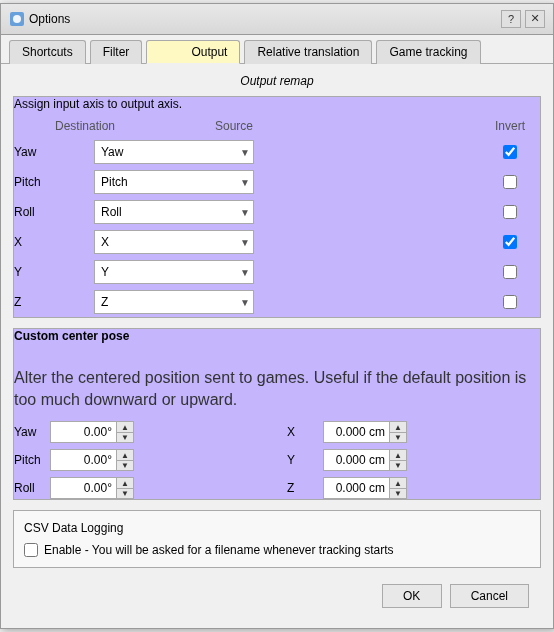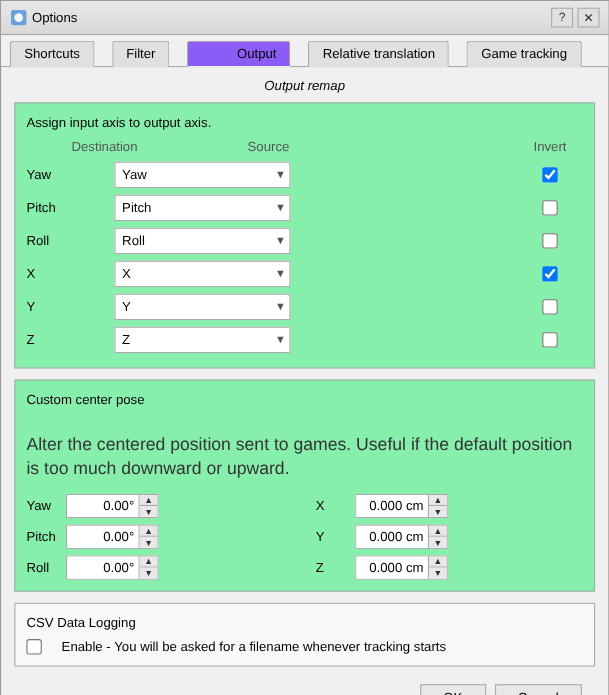--- a/index.html
+++ b/index.html
@@ -54,53 +54,52 @@
       justify-content: center;
       cursor: pointer;
       font-size: 11px;
       color: #333;
     }
     .tab-bar {
       display: flex;
       background: #f0f0f0;
       border-bottom: 1px solid #aaa;
       padding: 4px 8px 0;
-      gap: 16px;
+      gap: 4px;
     }
     .tab {
       padding: 4px 12px;
       border: 1px solid #aaa;
       border-bottom: none;
       background: #e0e0e0;
       cursor: pointer;
       font-size: 12px;
       border-radius: 3px 3px 0 0;
       position: relative;
       top: 1px;
     }
     .tab.active {
-      background: #8b5cf6;
+      background: #fef9c3;
       border-bottom: 1px solid #f0f0f0;
       z-index: 1;
       padding-left: 44px;
     }
     .content {
       padding: 10px 12px;
     }
     .section-title {
       text-align: center;
       font-size: 12px;
       margin-bottom: 8px;
       font-style: italic;
     }
     .group-box {
       border: 1px solid #aaa;
-      padding: 10px;
       margin-bottom: 10px;
-      background: #86efac;
+      background: #c4b5fd;
     }
     .group-box-label {
       margin-bottom: 8px;
       font-size: 12px;
     }
     .axis-header {
       display: flex;
       padding: 0 0 4px 0;
     }
     .col-dest { width: 80px; }
@@ -151,21 +150,21 @@
       font-size: 10px;
       color: #555;
     }
     .checkbox-input {
       width: 14px;
       height: 14px;
       cursor: pointer;
     }
     .custom-center-label {
       font-size: 12px;
-      font-weight: normal;
+      font-weight: bold;
       margin-bottom: 24px;
     }
     .center-desc {
       font-size: 16px;
       color: #333;
       margin-bottom: 10px;
       line-height: 1.4;
     }
     .center-row {
       display: flex;
@@ -218,21 +217,21 @@
       margin-bottom: 10px;
       background: #f8f8f8;
     }
     .csv-title {
       font-size: 12px;
       margin-bottom: 8px;
     }
     .csv-row {
       display: flex;
       align-items: center;
-      gap: 18px;
+      gap: 6px;
     }
     .footer {
       display: flex;
       justify-content: flex-end;
       padding: 6px 12px 10px;
       gap: 8px;
     }
     .footer-btn {
       padding: 4px 20px;
       border: 1px solid #aaa;

